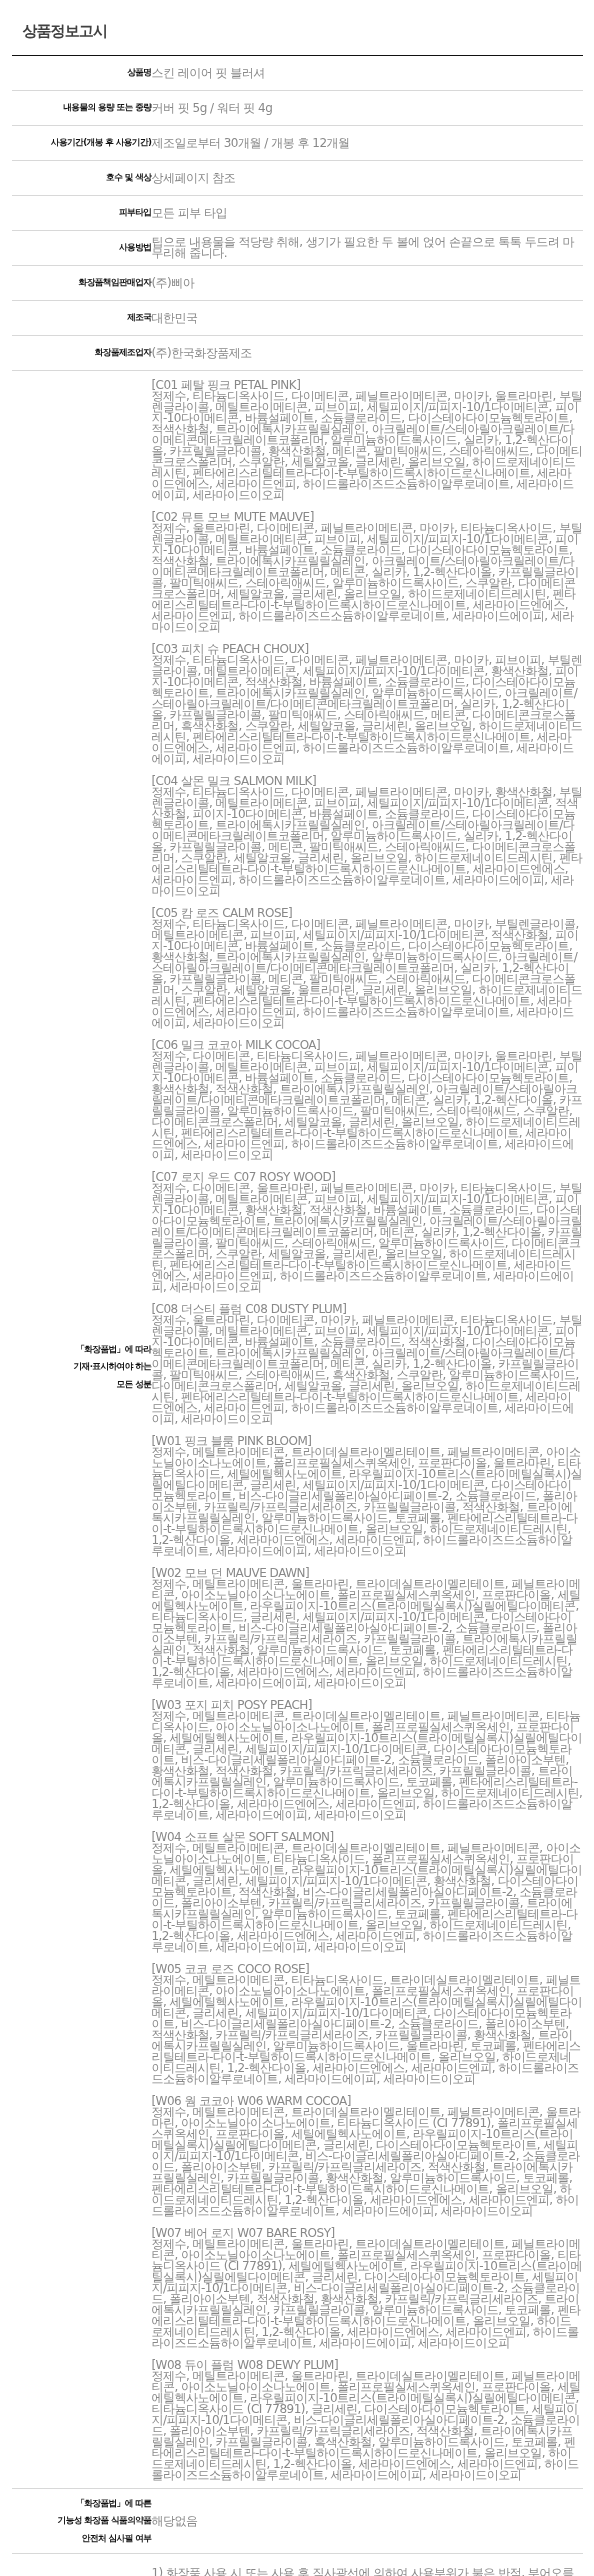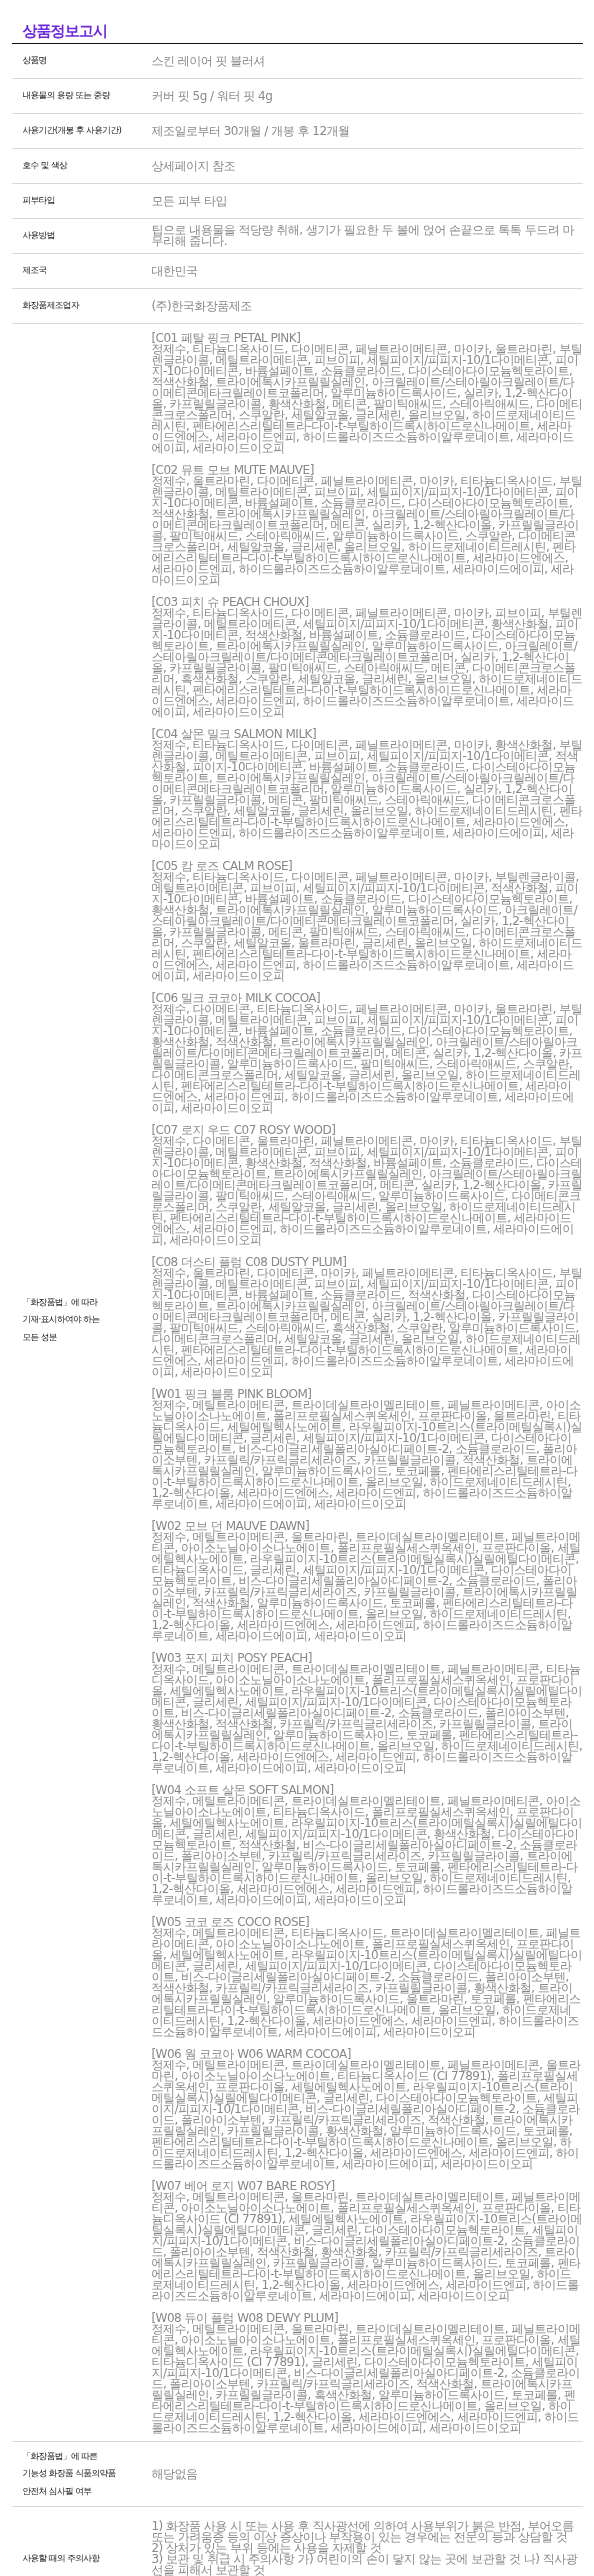--- a/index.html
+++ b/index.html
@@ -1,21 +1,21 @@
 <!DOCTYPE html>
 <html style="font-size:10px"><head>
 <meta charset="utf-8">
 <style>
   html, body { margin:0; padding:0; background:#ffffff; }
   body { width:595px; font-family:"DejaVu Sans","Liberation Sans",sans-serif; color:#111; }
   .wrap { padding: 0 12.4px; }
-  .page-title { font-size:15px; font-weight:bold; letter-spacing:-0.9px; color:#6d28d9; height:44px; line-height:62px; padding-left:10px; margin:0; box-sizing:border-box; border-bottom:1.2px solid #111; }
+  .page-title { font-size:15px; font-weight:bold; letter-spacing:-0.9px; color:#404040; height:56px; line-height:62px; padding-left:10px; margin:0; box-sizing:border-box; border-bottom:1.2px solid #111; }
   table.info { width:100%; border-collapse:collapse; table-layout:fixed; }
   table.info tr { border-bottom:0.6px solid #d8d8d8; }
-  table.info th { width:129px; text-align:left; vertical-align:middle; font-size:8.7px; font-weight:normal; color:#111; padding:0 0 0 10px; letter-spacing:-0.6px; line-height:17.4px; }
+  table.info th { width:129px; text-align:right; vertical-align:middle; font-size:8.7px; font-weight:bold; color:#111; padding:0 0 0 10px; letter-spacing:-0.6px; line-height:17.4px; }
   table.info td { vertical-align:middle; font-size:12px; color:#888; padding:0; letter-spacing:-0.5px; line-height:11px; }
   tr.simple th, tr.simple td { height:34px; }
   tr.ing td { padding:8.7px 0 7.4px 0; }
   tr.ing th { vertical-align:top; padding-top:970px; }
   .ing-block { margin-bottom:11px; }
   .ing-block:last-child { margin-bottom:0; }
   .ing-title { display:block; }
   .ing-text { display:block; }
   tr.func th, tr.func td { height:64px; }
   tr.caution td { padding:13.6px 0 13.6px 0; }
@@ -46,20 +46,24 @@
         <th>호수 및 색상</th>
         <td>상세페이지 참조</td>
       </tr>
       <tr class="simple">
         <th>피부타입</th>
         <td>모든 피부 타입</td>
       </tr>
       <tr class="simple">
         <th>사용방법</th>
         <td>팁으로 내용물을 적당량 취해, 생기가 필요한 두 볼에 얹어 손끝으로 톡톡 두드려 마무리해 줍니다.</td>
+      </tr>
+      <tr class="simple">
+        <th>화장품책임판매업자</th>
+        <td>(주)삐아</td>
       </tr>
       <tr class="simple">
         <th>제조국</th>
         <td>대한민국</td>
       </tr>
       <tr class="simple">
         <th>화장품제조업자</th>
         <td>(주)한국화장품제조</td>
       </tr>
 

